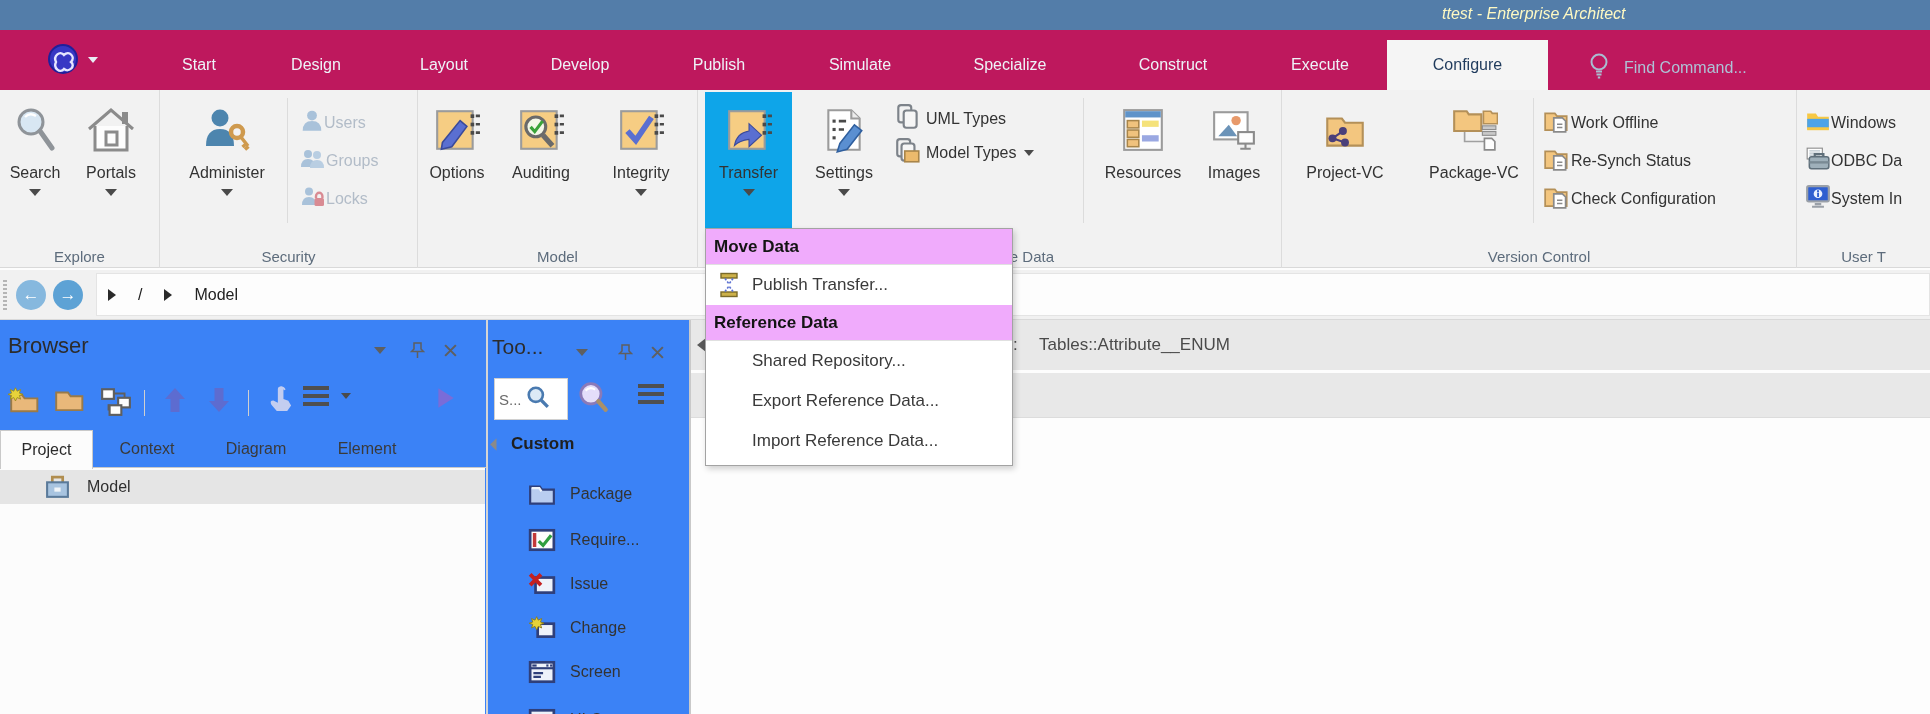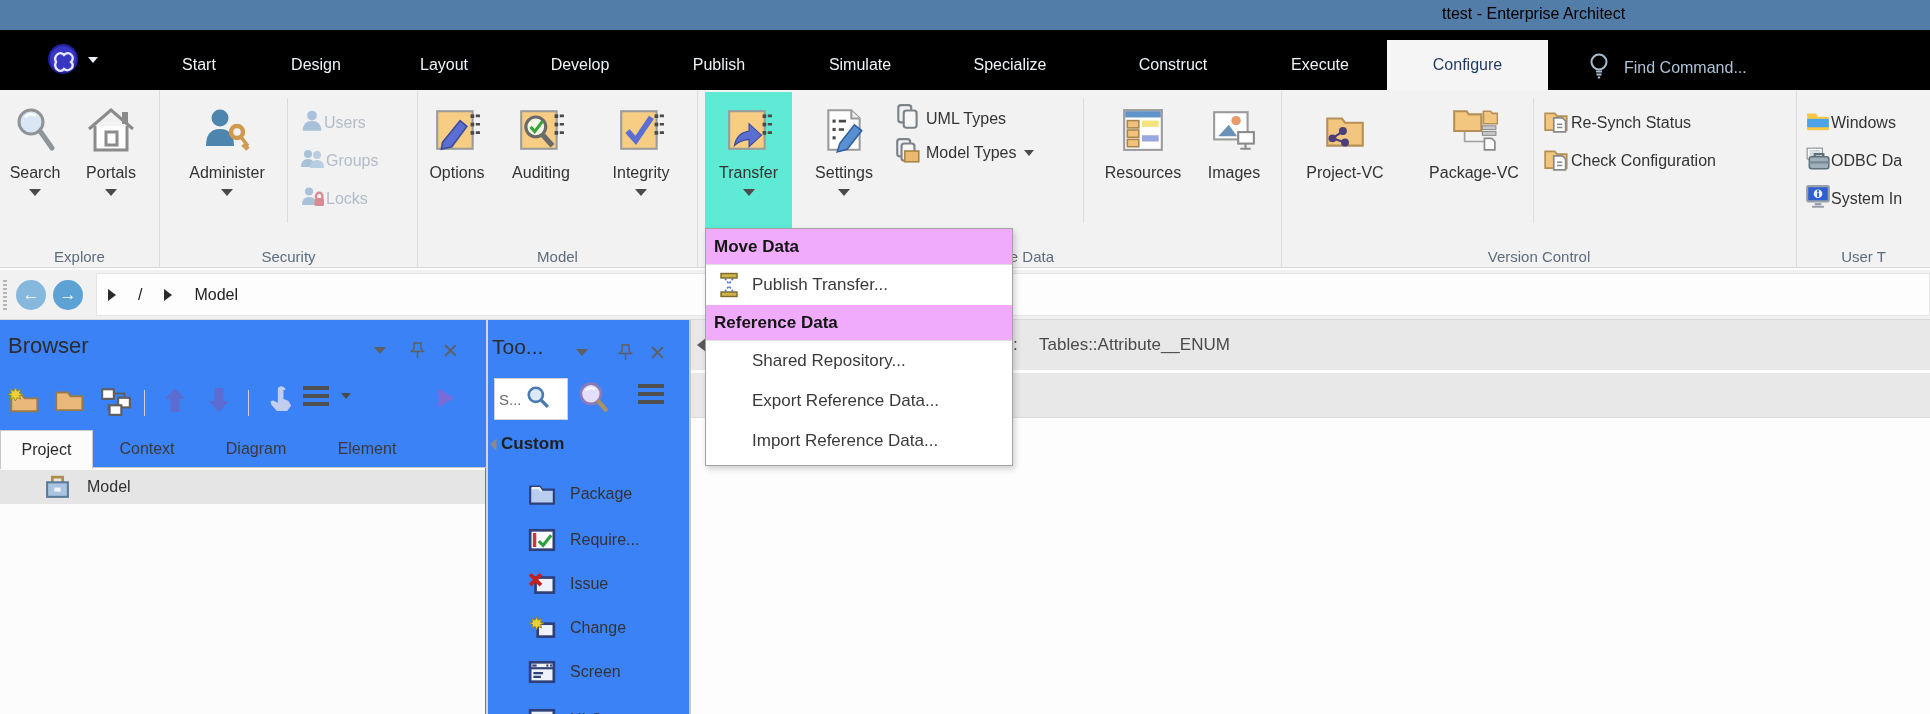--- a/index.html
+++ b/index.html
@@ -1,37 +1,37 @@
 <!DOCTYPE html>
 <html><head>
 <meta charset="utf-8">
 <style>
   html,body{margin:0;padding:0;background:#888;}
   *{box-sizing:border-box;font-family:"Liberation Sans",sans-serif;}
   .screen{position:relative;width:1930px;height:714px;background:#fdfdfd;overflow:hidden;}
 
   
   .titlebar{position:absolute;left:0;top:0;width:1930px;height:30px;background:#537da9;}
-  .wintitle{position:absolute;left:1442px;top:5px;color:#000000;font-size:16px;}
-  .tabbar{position:absolute;left:0;top:30px;width:1930px;height:60px;background:#000000;}
+  .wintitle{position:absolute;left:1442px;top:5px;color:#fef9c3;font-size:16px;font-style:italic;}
+  .tabbar{position:absolute;left:0;top:30px;width:1930px;height:60px;background:#be185d;}
   .applogo{position:absolute;left:46px;top:12px;width:52px;height:36px;cursor:pointer;}
   .applogo .dd{position:absolute;left:42px;top:15px;border-left:5px solid transparent;border-right:5px solid transparent;border-top:6px solid #e8eef5;}
   .rtab{position:absolute;top:10px;height:50px;line-height:50px;transform:translateX(-50%);color:#eef3f8;font-size:16px;cursor:pointer;white-space:nowrap;}
   .rtab.active{transform:none;background:#f5f5f5;color:#1f3a5c;text-align:center;}
   .findcmd{position:absolute;left:1588px;top:22px;display:flex;align-items:center;gap:14px;color:#aec2d6;font-size:16px;}
 
   
   .ribbon{position:absolute;left:0;top:90px;width:1930px;height:178px;background:#f2f2f2;border-bottom:1px solid #d9d9d9;}
   .group{position:absolute;top:0;height:178px;border-right:1px solid #dcdcdc;}
   .grouplabel{position:absolute;bottom:3px;left:0;right:0;text-align:center;font-size:15px;color:#5d6c7c;white-space:nowrap;}
   .bigbtn{position:absolute;top:2px;height:136px;display:flex;flex-direction:column;align-items:center;cursor:pointer;}
   .bigbtn .ic{height:64px;display:flex;align-items:center;justify-content:center;margin-top:6px;}
   .bigbtn .lbl{font-size:16px;color:#333;white-space:nowrap;margin-top:2px;}
   .caret{width:0;height:0;border-left:6px solid transparent;border-right:6px solid transparent;border-top:7px solid #4a4a4a;margin-top:7px;}
-  .bigbtn.pressed{background:#5eead4;}
+  .bigbtn.pressed{background:#0ea5e9;}
   .stack{position:absolute;display:flex;flex-direction:column;}
   .srow{height:38px;display:flex;align-items:center;gap:0;cursor:pointer;white-space:nowrap;}
   .srow .slbl{font-size:16px;color:#333;}
   .srow.disabled .slbl{color:#b2bcc8;}
   .srow.disabled{cursor:default;}
   .indiv{position:absolute;top:8px;height:125px;width:1px;background:#dcdcdc;}
   .typesrow{height:34px;display:flex;align-items:center;gap:4px;cursor:pointer;}
   .typesrow .slbl{font-size:16px;color:#333;white-space:nowrap;}
   .mini-caret{width:0;height:0;border-left:5px solid transparent;border-right:5px solid transparent;border-top:6px solid #4a4a4a;margin-left:4px;}
 
@@ -57,21 +57,21 @@
   .treearea{position:absolute;left:0;top:148px;right:1px;bottom:0;background:#fcfcfc;}
   .treerow{position:absolute;left:0;right:0;top:2px;height:34px;background:#e5e5e5;display:flex;align-items:center;cursor:pointer;}
   .treerow .tlbl{font-size:16px;color:#2f2f2f;margin-left:16px;}
   .splitter{position:absolute;top:320px;bottom:0;left:486px;width:2px;background:#d5d5d5;}
   .burger{display:flex;flex-direction:column;gap:4px;}
   .burger i{display:block;width:26px;height:4px;background:#4f4f4f;}
 
   
   .searchbox{position:absolute;left:6px;top:58px;width:74px;height:42px;background:#fff;border:1px solid #d0d0d0;display:flex;align-items:center;gap:4px;padding:0 4px;cursor:text;}
   .searchbox .stxt{font-size:15px;color:#6a6a6a;}
-  .sechdr{position:absolute;left:4px;top:114px;display:flex;align-items:center;cursor:pointer;}
+  .sechdr{position:absolute;left:4px;top:114px;display:flex;align-items:center;gap:10px;cursor:pointer;}
   .sechdr .tri{width:0;height:0;border-top:9px solid transparent;border-left:9px solid #8a8a8a;transform:rotate(45deg);}
   .sechdr .sclbl{font-size:17px;font-weight:bold;color:#1f1f1f;}
   .tbitem{position:absolute;left:0;right:0;height:43px;display:flex;align-items:center;cursor:pointer;}
   .tbitem .tic{position:absolute;left:40px;display:flex;}
   .tbitem .tlbl{position:absolute;left:82px;font-size:16px;color:#333;white-space:nowrap;}
 
   
   .docarea{position:absolute;left:690px;right:0;top:320px;bottom:0;background:#fdfdfd;border-left:1px solid #c9c9c9;}
   .docband1{position:absolute;left:0;right:0;top:0;height:50px;background:#e8e8e8;}
   .docband2{position:absolute;left:0;right:0;top:53px;height:45px;background:#e8e8e8;border-bottom:1px solid #dcdcdc;}
@@ -377,20 +377,30 @@
       <div class="indiv" style="left:251px"></div>
       <div class="stack" style="left:261px;top:14px;width:250px">
         <div class="srow">
           <span>
             <svg width="28" height="28" viewBox="0 0 26 26">
                 <path d="M2 6 h9 l2 2.5 h9 v13 H2 z" fill="#f3c67f" stroke="#b49058" stroke-width="1.6"></path>
                 <path d="M10 10 h8 l3 3 v10 h-11 z" fill="#fff" stroke="#8a8a8a" stroke-width="1.6"></path>
                 <path d="M13 16 h5 M13 19 h5" stroke="#8a8a8a" stroke-width="1.3"></path>
               </svg>
           </span>
+          <span class="slbl">Work Offline</span>
+        </div>
+        <div class="srow">
+          <span>
+            <svg width="28" height="28" viewBox="0 0 26 26">
+                <path d="M2 6 h9 l2 2.5 h9 v13 H2 z" fill="#f3c67f" stroke="#b49058" stroke-width="1.6"></path>
+                <path d="M10 10 h8 l3 3 v10 h-11 z" fill="#fff" stroke="#8a8a8a" stroke-width="1.6"></path>
+                <path d="M13 16 h5 M13 19 h5" stroke="#8a8a8a" stroke-width="1.3"></path>
+              </svg>
+          </span>
           <span class="slbl">Re-Synch Status</span>
         </div>
         <div class="srow">
           <span>
             <svg width="28" height="28" viewBox="0 0 26 26">
                 <path d="M2 6 h9 l2 2.5 h9 v13 H2 z" fill="#f3c67f" stroke="#b49058" stroke-width="1.6"></path>
                 <path d="M10 10 h8 l3 3 v10 h-11 z" fill="#fff" stroke="#8a8a8a" stroke-width="1.6"></path>
                 <path d="M13 16 h5 M13 19 h5" stroke="#8a8a8a" stroke-width="1.3"></path>
               </svg>
           </span>

